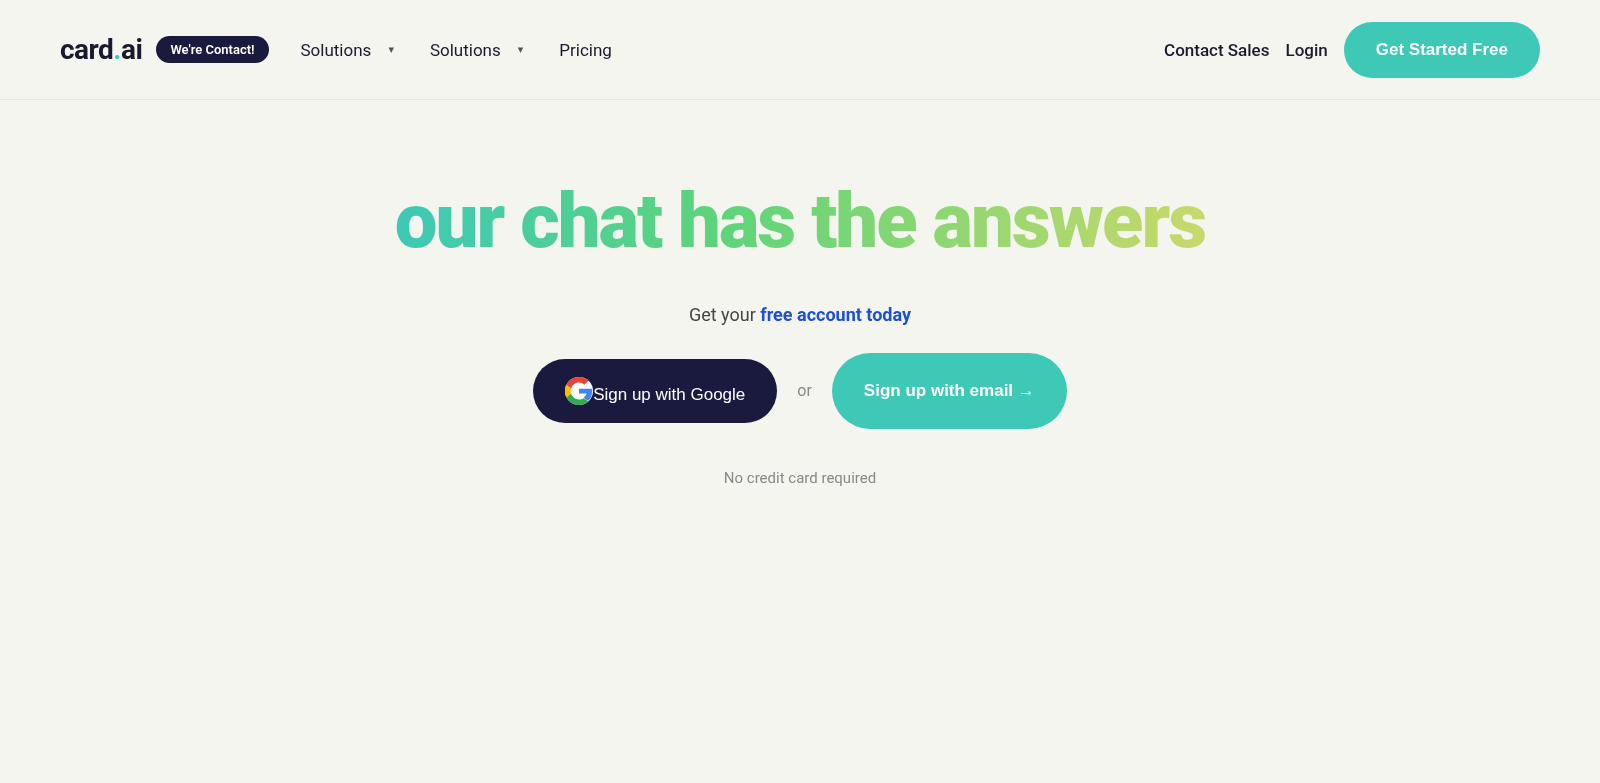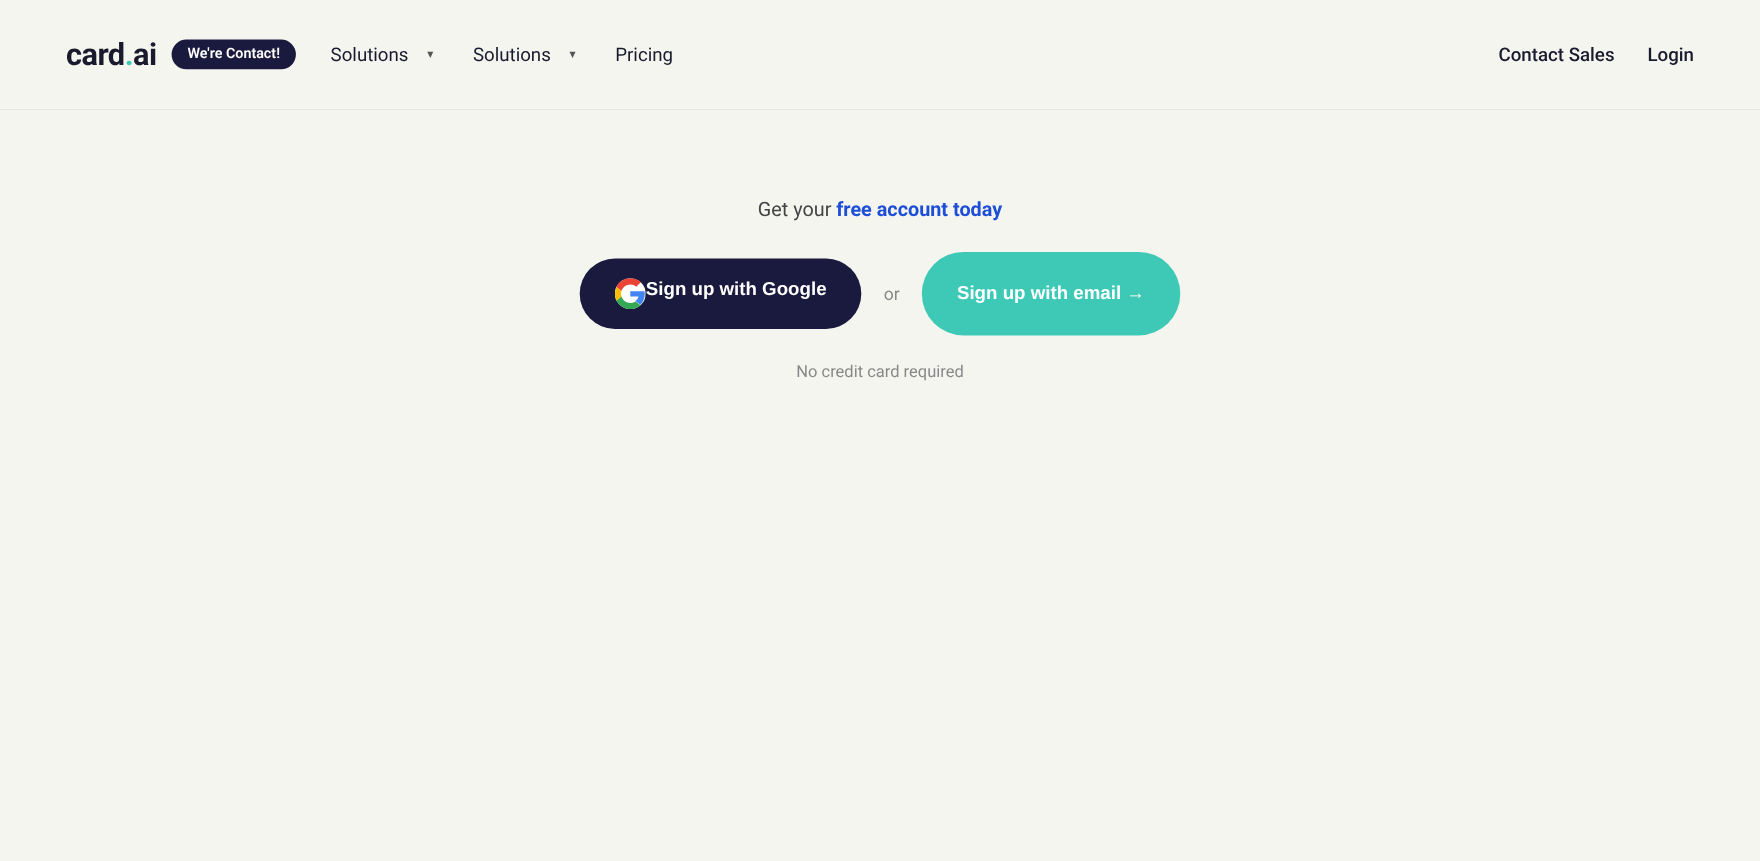--- a/index.html
+++ b/index.html
@@ -71,21 +71,21 @@
     }
 
     .nav-item .chevron {
       font-size: 11px;
       color: #555;
     }
 
     .nav-right {
       display: flex;
       align-items: center;
-      gap: 30px;
+      gap: 16px;
     }
 
     .nav-contact, .nav-login {
       font-size: 17px;
       color: #1a1a2e;
       cursor: pointer;
       font-weight: 500;
       white-space: nowrap;
     }
 
@@ -146,29 +146,29 @@
 
     .cta-row {
       display: flex;
       align-items: center;
       gap: 20px;
       margin-bottom: 20px;
     }
 
     .google-btn {
       display: flex;
-      align-items: flex-start;
+      align-items: flex-end;
       gap: 0;
       background-color: #1a1a3e;
       color: #ffffff;
       border: none;
       border-radius: 50px;
       padding: 18px 32px;
       font-size: 17px;
-      font-weight: 700;
+      font-weight: 400;
       cursor: pointer;
       white-space: nowrap;
     }
 
     .google-icon {
       width: 28px;
       height: 28px;
       flex-shrink: 0;
     }
 
@@ -188,21 +188,21 @@
       padding: 28px 32px;
       font-size: 17px;
       font-weight: 700;
       cursor: pointer;
       white-space: nowrap;
     }
 
     .no-cc {
       font-size: 15px;
       color: #888;
-      margin-top: 4px;
+      margin-top: 20px;
     }
   </style>
 </head>
 <body>
 
 <nav class="navbar">
   <div class="logo">
     <span class="logo-text">
       <span>card</span><span class="dot">.</span><span>ai</span>
     </span>
@@ -219,24 +219,26 @@
       <span class="chevron">▾</span>
     </div>
     <div class="nav-item">
       <span>Pricing</span>
     </div>
   </div>
 
   <div class="nav-right">
     <span class="nav-contact">Contact Sales</span>
     <span class="nav-login">Login</span>
+    <button class="get-started-btn">Get Started Free</button>
   </div>
 </nav>
 
 <section class="hero">
+  <h1 class="hero-headline-gradient">our chat has the answers</h1>
 
   <p class="hero-subtext">
     <span>Get your </span><strong>free account today</strong>
   </p>
 
   <div class="cta-row">
     <button class="google-btn">
 
       <svg class="google-icon" viewBox="0 0 48 48" xmlns="http://www.w3.org/2000/svg">
         <circle cx="24" cy="24" r="24" fill="white"></circle>

